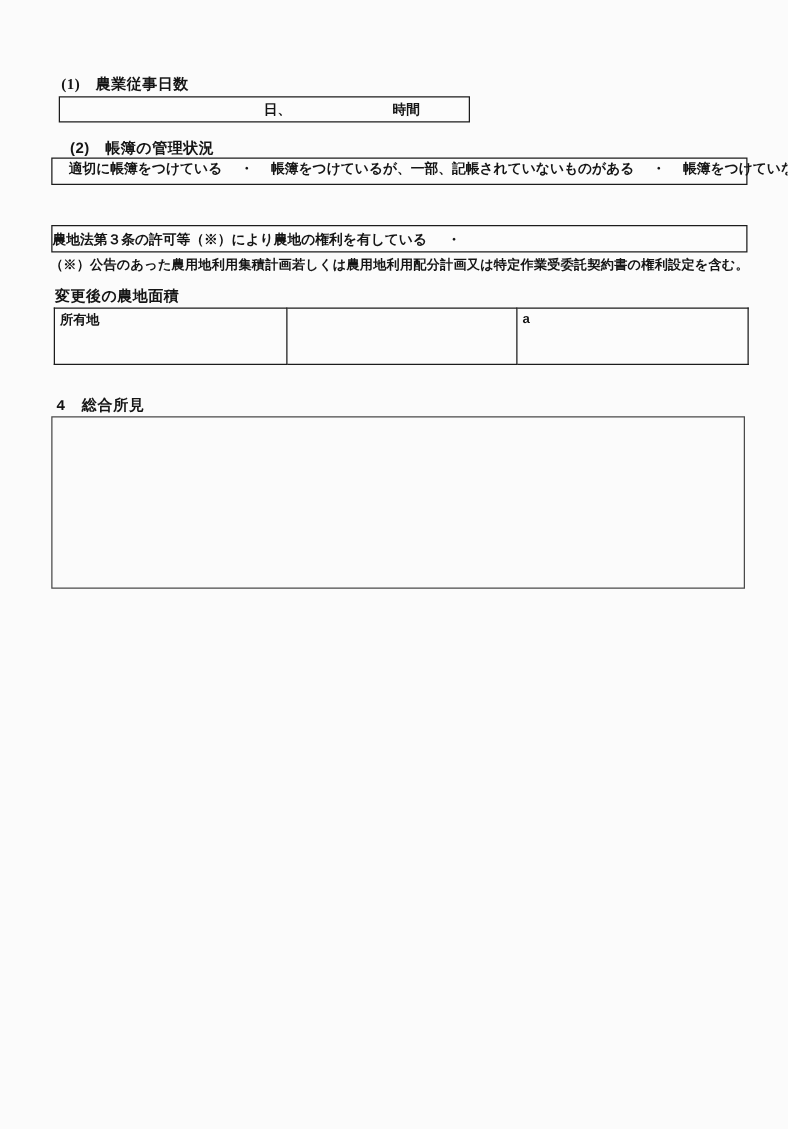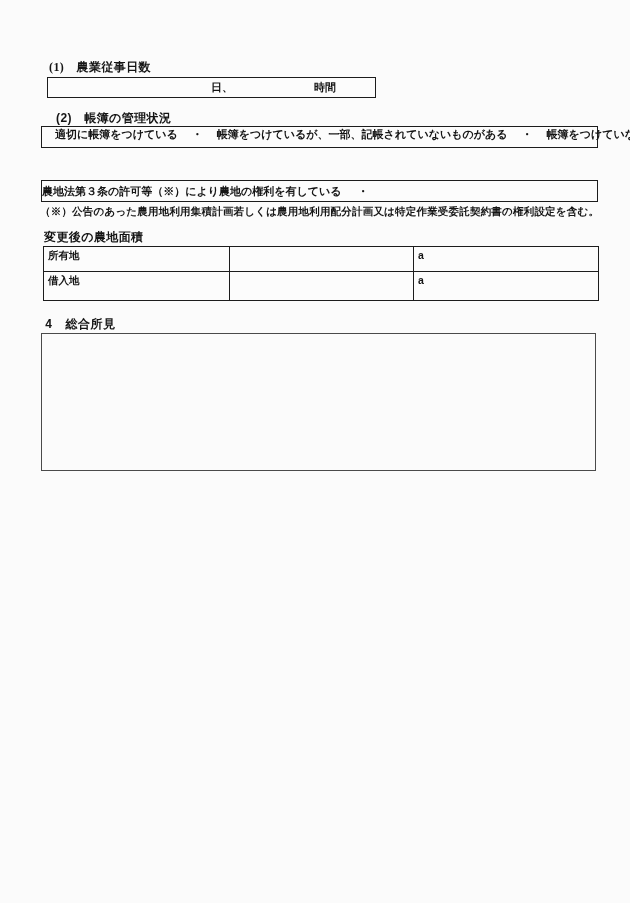--- a/index.html
+++ b/index.html
@@ -64,21 +64,21 @@
   .area-table td {
     border: 1.5px solid #1c1c1c;
     vertical-align: top;
     padding: 2px 4px;
     background: #fcfcfc;
     font-weight: bold;
   }
   .area-table .c1 { width: 186px; }
   .area-table .c2 { width: 184px; }
   .area-table .c3 { width: 185px; }
-  .area-table .r1 td { height: 25px; }
+  .area-table .r1 td { height: 45px; }
   .area-table .r2 td { height: 29px; }
 
   
   .box4 {
     left: 41px; top: 333px; width: 555px; height: 138px;
     border: 1.5px solid #4a4a4a;
   }
 </style>
 </head>
 <body>
@@ -108,24 +108,19 @@
   <div class="abs note">（※）公告のあった農用地利用集積計画若しくは農用地利用配分計画又は特定作業受委託契約書の権利設定を含む。</div>
 
   <div class="abs area-title">変更後の農地面積</div>
   <table class="abs area-table">
     <tbody>
         <tr class="r1">
       <td class="c1">所有地</td>
       <td class="c2"></td>
       <td class="c3">a</td>
     </tr>
-    <tr class="r2">
-      <td class="c1">借入地</td>
-      <td class="c2"></td>
-      <td class="c3">a</td>
-    </tr>
   </tbody>
     </table>
 
   <div class="abs sub4">4　総合所見</div>
   <div class="abs box4"></div>
 
 </div>
 
 </body></html>

